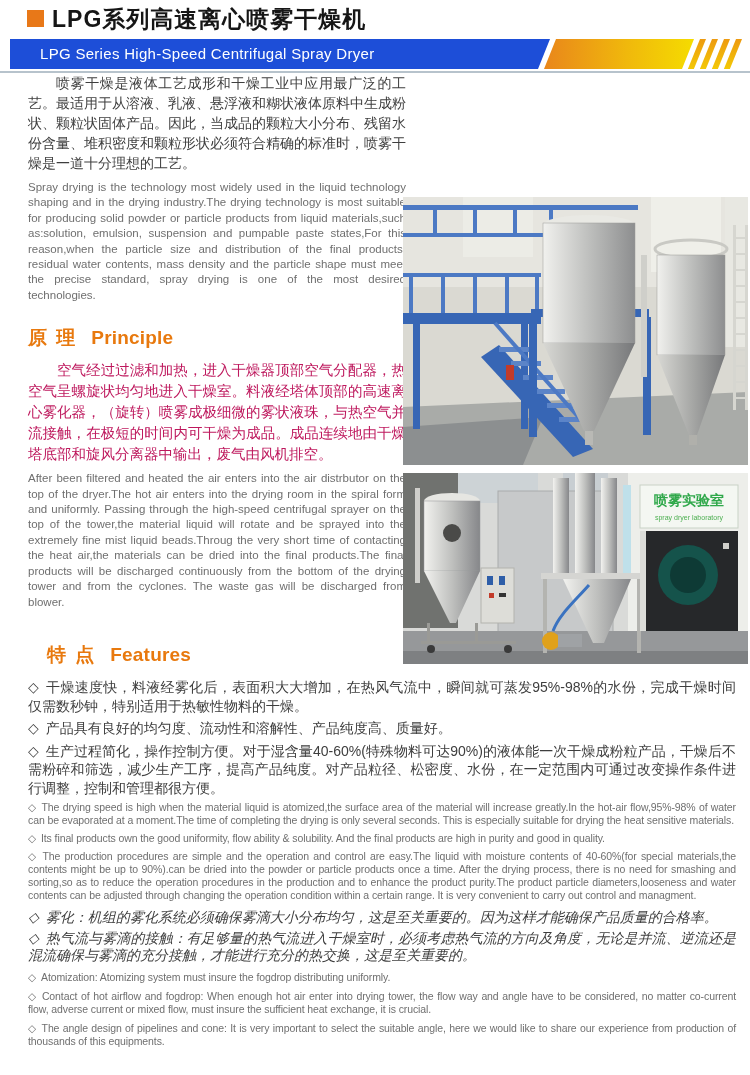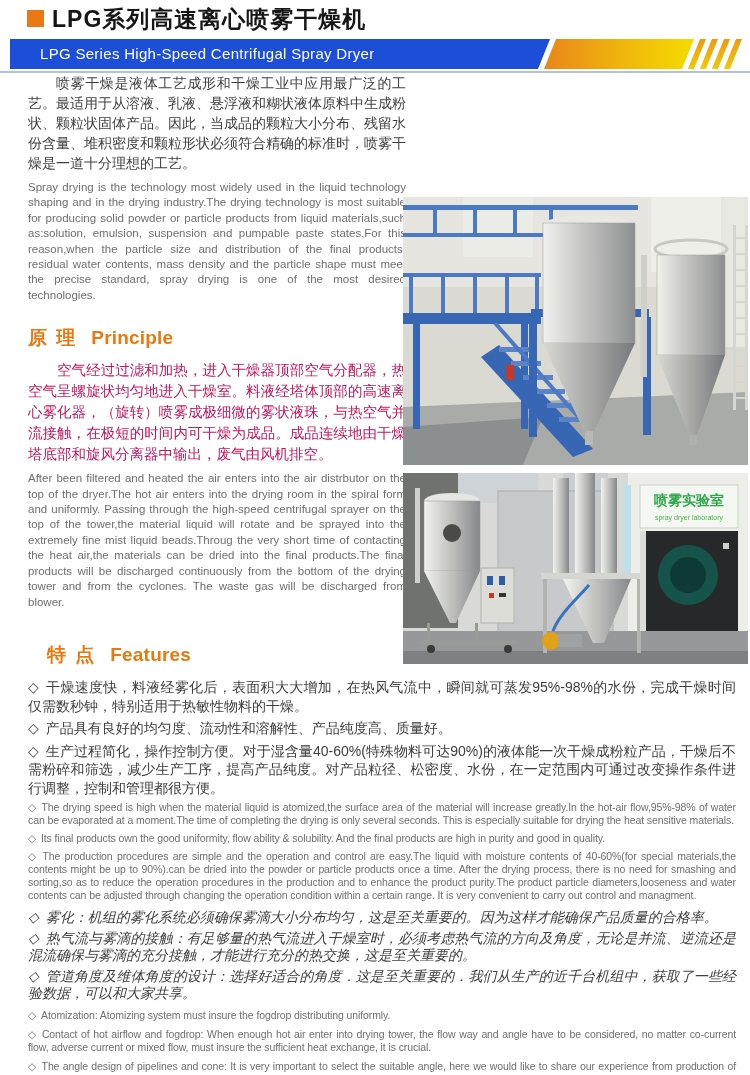--- a/index.html
+++ b/index.html
@@ -230,21 +230,20 @@
 
     <div class="f-en">
       <p><span class="dm">◇</span><span>The drying speed is high when the material liquid is atomized,the surface area of the material will increase greatly.In the hot-air flow,95%-98% of water can be evaporated at a moment.The time of completing the drying is only several seconds. This is especially suitable for drying the heat sensitive materials.</span></p>
       <p><span class="dm">◇</span><span>Its final products own the good uniformity, flow ability &amp; solubility. And the final products are high in purity and good in quality.</span></p>
       <p><span class="dm">◇</span><span>The production procedures are simple and the operation and control are easy.The liquid with moisture contents of 40-60%(for special materials,the contents might be up to 90%).can be dried into the powder or particle products once a time. After the drying process, there is no need for smashing and sorting,so as to reduce the operation procedures in the production and to enhance the product purity.The product particle diameters,looseness and water contents can be adjusted through changing the operation condition within a certain range. It is very convenient to carry out control and managment.</span></p>
     </div>
 
     <div class="f-cn2">
       <p><span class="dm">◇</span><span>雾化：机组的雾化系统必须确保雾滴大小分布均匀，这是至关重要的。因为这样才能确保产品质量的合格率。</span></p>
       <p><span class="dm">◇</span><span>热气流与雾滴的接触：有足够量的热气流进入干燥室时，必须考虑热气流的方向及角度，无论是并流、逆流还是混流确保与雾滴的充分接触，才能进行充分的热交换，这是至关重要的。</span></p>
-      <p><span class="dm">◇</span><span>管道角度及维体角度的设计：选择好适合的角度．这是至关重要的．我们从生产的近千台机组中，获取了一些经验数据，可以和大家共享。</span></p>
     </div>
 
     <div class="f-en2">
       <p><span class="dm">◇</span><span>Atomization: Atomizing system must insure the fogdrop distributing uniformly.</span></p>
       <p><span class="dm">◇</span><span>Contact of hot airflow and fogdrop: When enough hot air enter into drying tower, the flow way and angle have to be considered, no matter co-current flow, adverse current or mixed flow, must insure the sufficient heat exchange, it is crucial.</span></p>
       <p><span class="dm">◇</span><span>The angle design of pipelines and cone: It is very important to select the suitable angle, here we would like to share our experience from production of thousands of this equipments.</span></p>
     </div>
   </div>
 
 </div>

